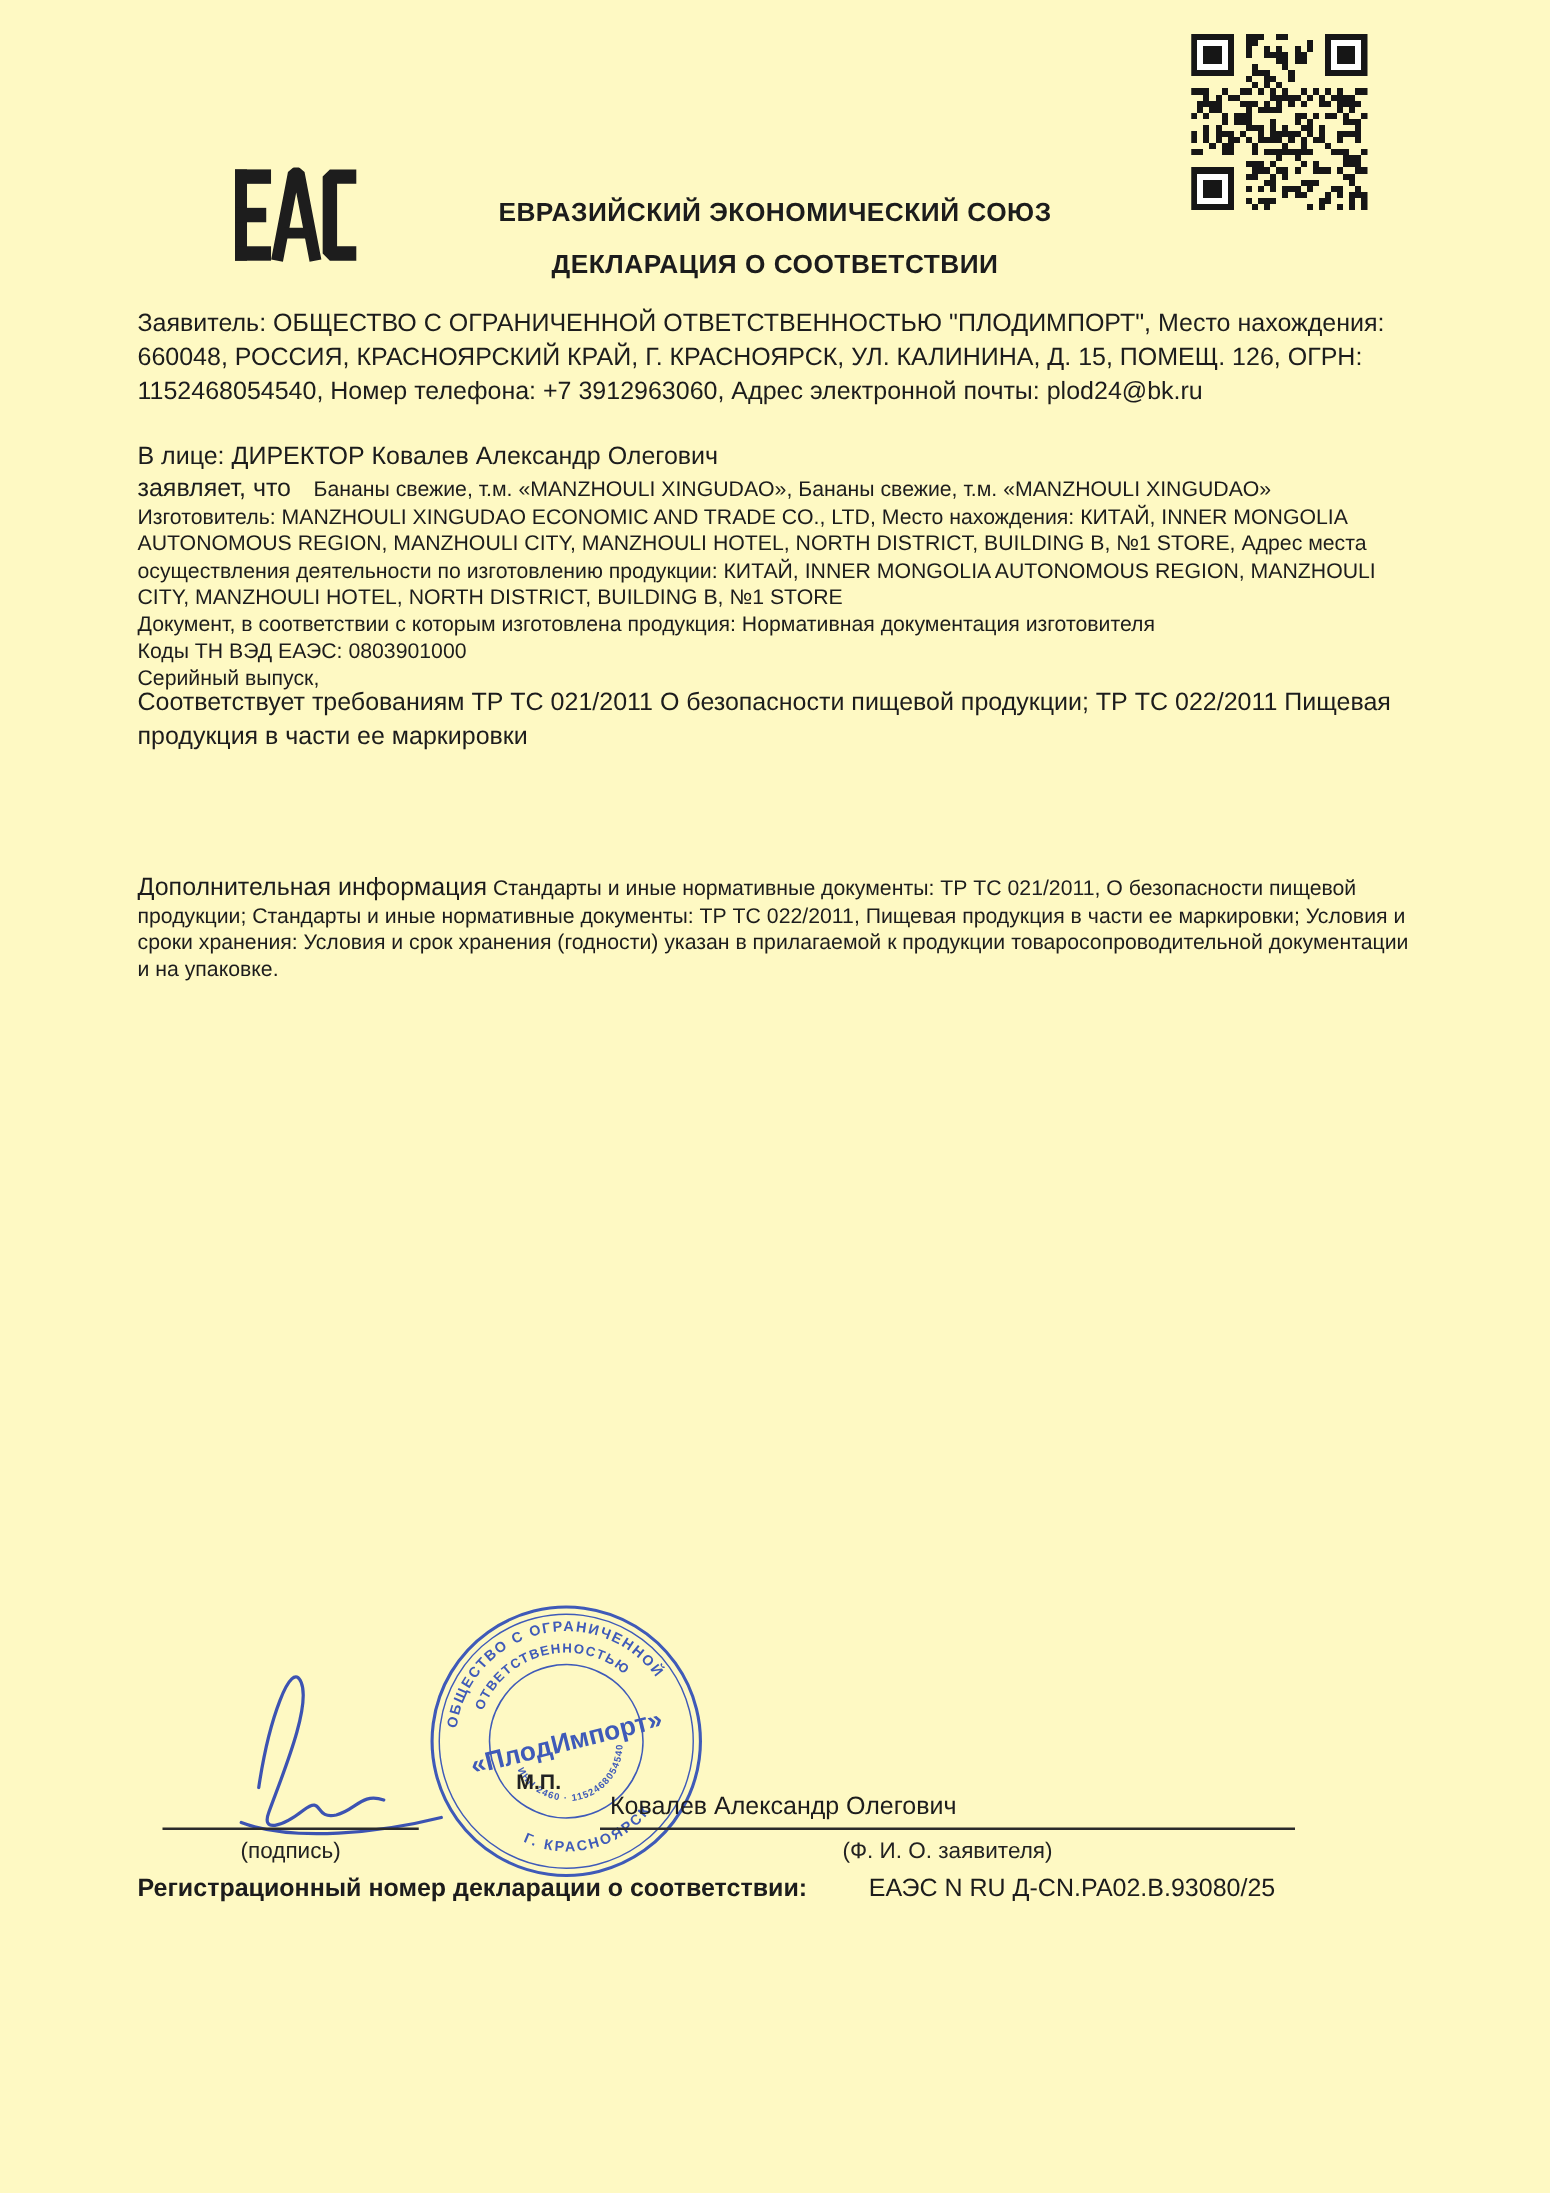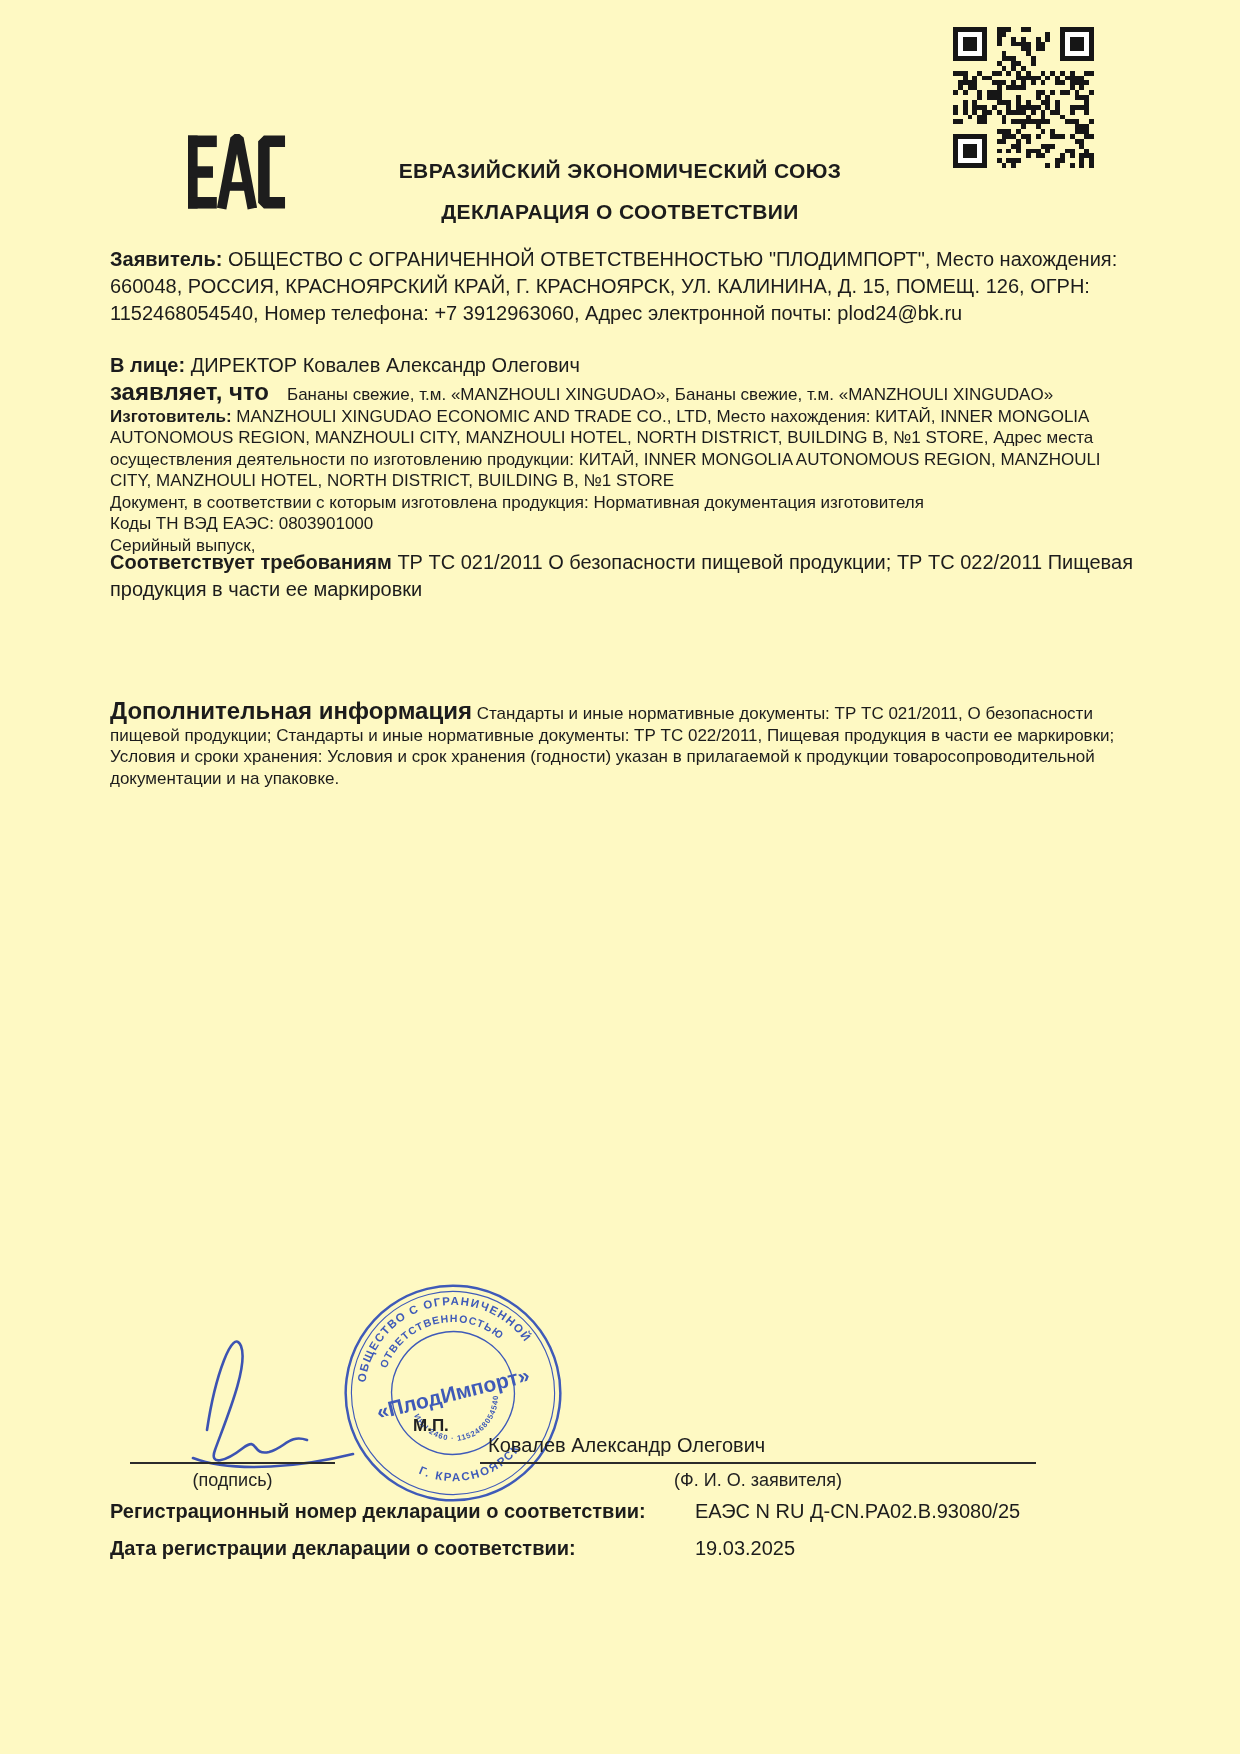--- a/index.html
+++ b/index.html
@@ -9,23 +9,23 @@
 
   .qr{position:absolute;left:953px;top:27px;width:141px;height:141px;shape-rendering:crispEdges}
   .eac{position:absolute;left:188px;top:134px;width:98px;height:78px}
 
   .title1{position:absolute;top:159px;left:0;width:100%;text-align:center;
           font-size:21px;font-weight:bold;letter-spacing:.4px}
   .title2{position:absolute;top:200px;left:0;width:100%;text-align:center;
           font-size:21px;font-weight:bold;letter-spacing:.4px}
 
   .para{position:absolute;left:110px;width:1028px;font-size:20px;line-height:27px}
-  .para b{font-weight:bold}
+  .para b{font-weight:normal}
   .small{font-size:17px;line-height:21.5px}
-  .small .lead{font-size:24px}
+  .small .lead{font-size:20px}
   .prod{padding-left:18px}
 
   .sigline{position:absolute;border-top:2px solid #2b2b2b}
   .sigline.left{left:130px;top:1462px;width:205px}
   .sigline.right{left:480px;top:1462px;width:556px}
   .caption{position:absolute;font-size:18px;color:#222;text-align:center}
   .caption.left{left:130px;top:1470px;width:205px}
   .caption.right{left:480px;top:1470px;width:556px}
   .signer{position:absolute;left:488px;top:1434px;font-size:20px}
 
@@ -389,18 +389,14 @@
   <div class="sigline left"></div>
   <div class="sigline right"></div>
   <div class="caption left">(подпись)</div>
   <div class="caption right">(Ф. И. О. заявителя)</div>
 
   <div class="regrow" style="top:1500px">
     <span class="lbl">Регистрационный номер декларации о соответствии:</span>
     <span class="val">ЕАЭС N RU Д-CN.РА02.В.93080/25</span>
   </div>
 
-  <div class="regrow" style="top:1537px">
-    <span class="lbl">Дата регистрации декларации о соответствии:</span>
-    <span class="val">19.03.2025</span>
-  </div>
 
 </div>
 
 </body></html>

